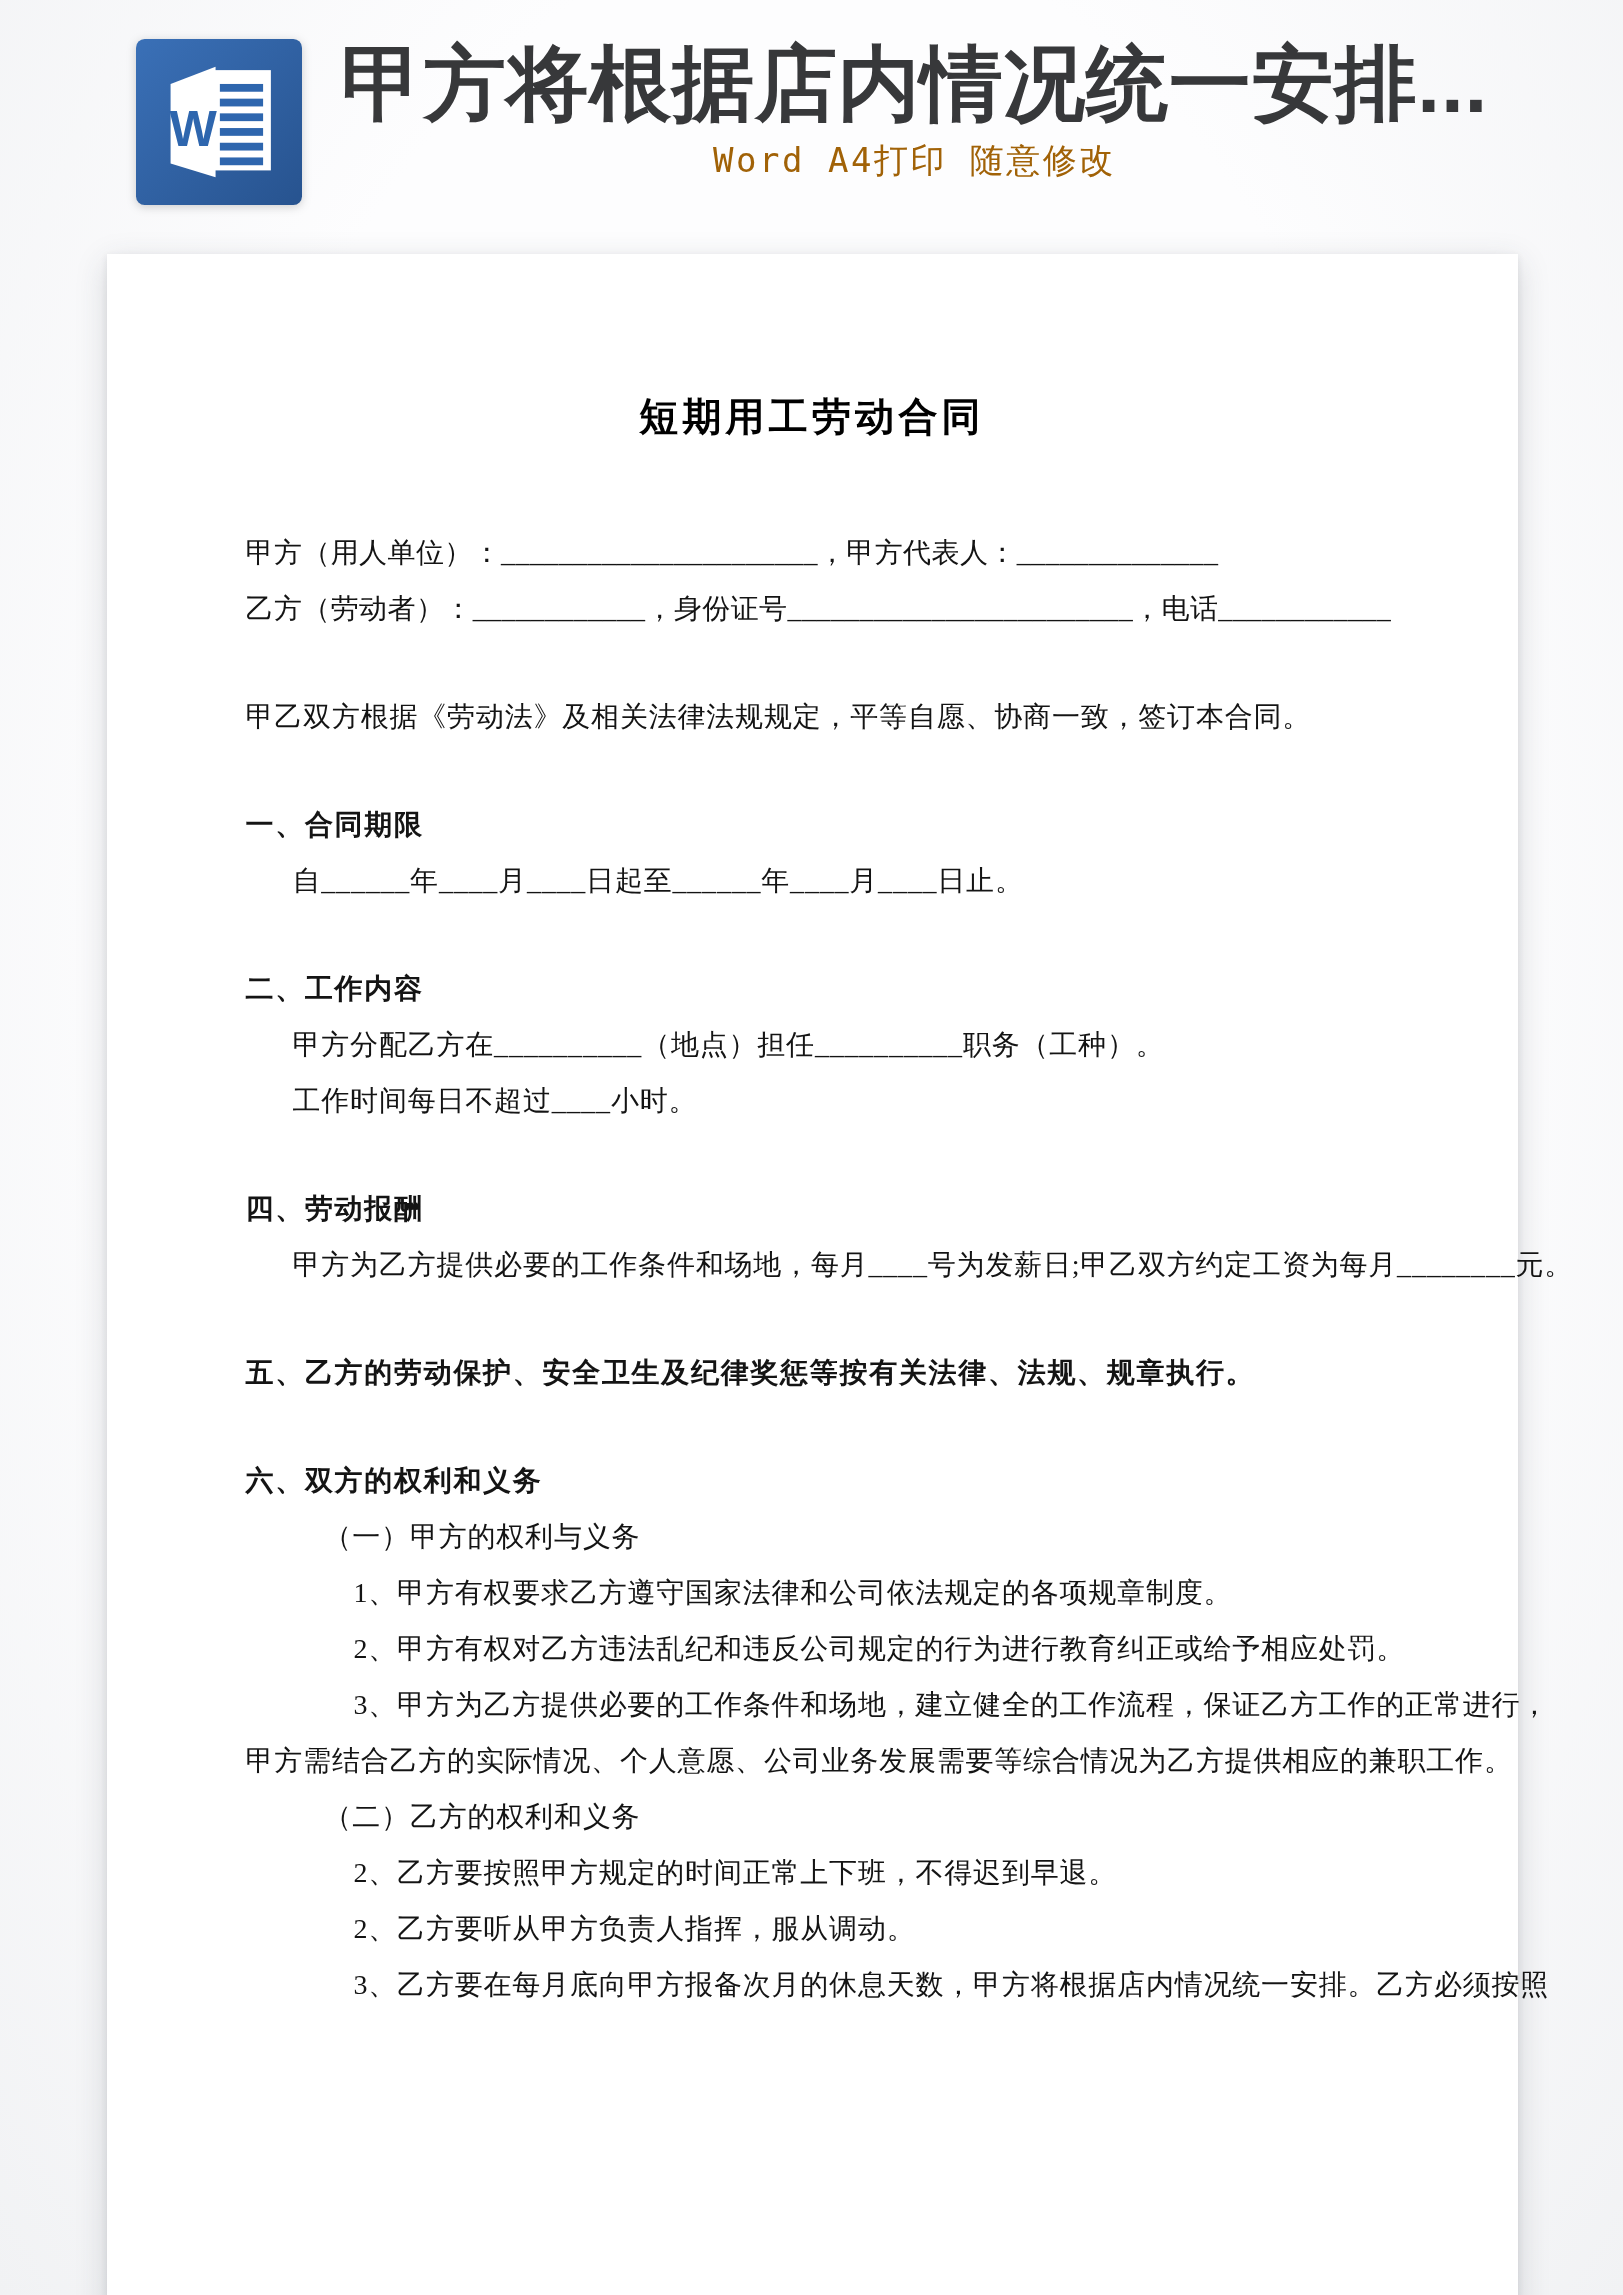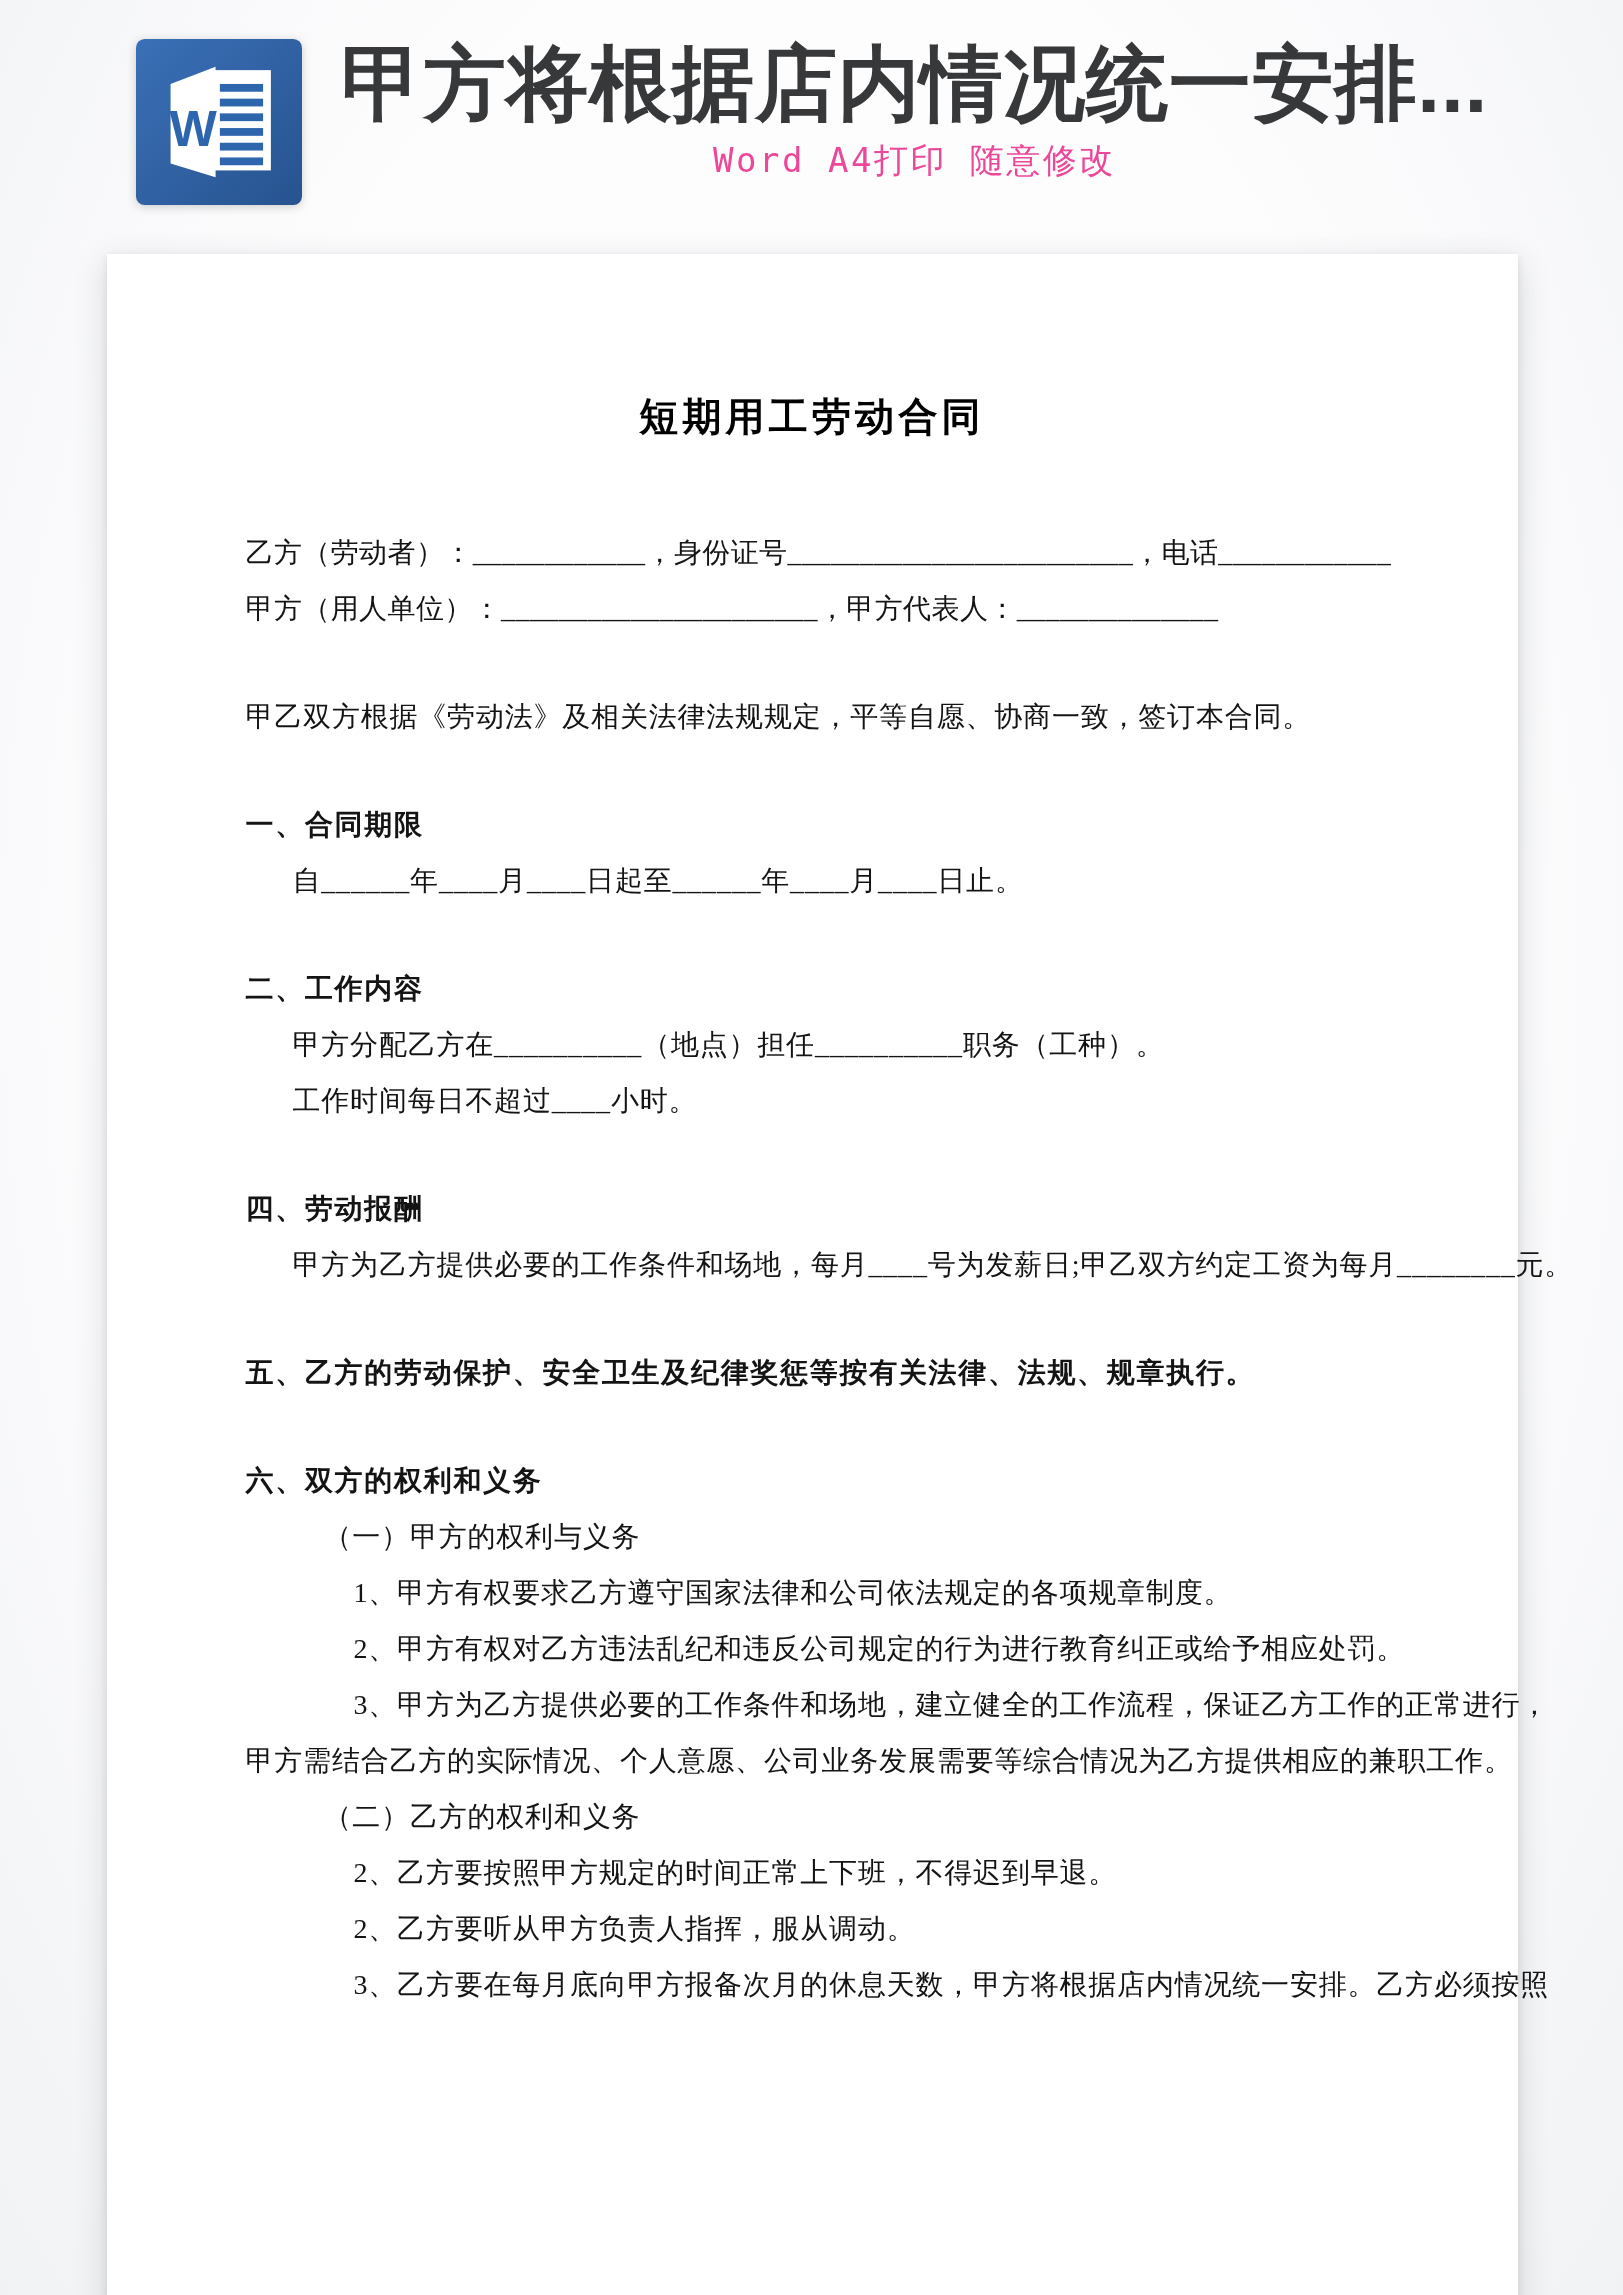--- a/index.html
+++ b/index.html
@@ -31,21 +31,21 @@
     color: #37383a;
     line-height: 1.1;
     letter-spacing: 0.8px;
     white-space: nowrap;
     overflow: hidden;
   }
   .header-subtitle {
     margin-top: 8.5px;
     font-family: "DejaVu Sans Mono", "Liberation Mono", monospace;
     font-size: 34px;
-    color: #ec4899;
+    color: #a16207;
     letter-spacing: 2.5px;
   }
 
   
   .page {
     width: 1411px;
     height: 2288px;
     margin: 49px auto 0;
     background: #ffffff;
     box-shadow: 0 8.5px 30px rgba(50,55,65,0.18), 0 1.7px 6.8px rgba(50,55,65,0.10);
@@ -109,22 +109,22 @@
   </div>
   <div class="header-text">
     <div class="header-title">甲方将根据店内情况统一安排...</div>
     <div class="header-subtitle">Word A4打印 随意修改</div>
   </div>
 </div>
 
 <div class="page">
   <div class="doc-title">短期用工劳动合同</div>
   <div class="doc-body" id="doc-body">
+      <p class="fill-line">甲方（用人单位）：______________________，甲方代表人：______________</p>
       <p class="fill-line">乙方（劳动者）：____________，身份证号________________________，电话____________</p>
-      <p class="fill-line">甲方（用人单位）：______________________，甲方代表人：______________</p>
       <p class="para">甲乙双方根据《劳动法》及相关法律法规规定，平等自愿、协商一致，签订本合同。</p>
       <p class="heading">一、合同期限</p>
       <p class="indent">自______年____月____日起至______年____月____日止。</p>
       <p class="heading">二、工作内容</p>
       <p class="indent">甲方分配乙方在__________（地点）担任__________职务（工种）。</p>
       <p class="indent">工作时间每日不超过____小时。</p>
       <p class="heading">四、劳动报酬</p>
       <p class="indent">甲方为乙方提供必要的工作条件和场地，每月____号为发薪日;甲乙双方约定工资为每月________元。</p>
       <p class="heading">五、乙方的劳动保护、安全卫生及纪律奖惩等按有关法律、法规、规章执行。</p>
       <p class="heading">六、双方的权利和义务</p>

